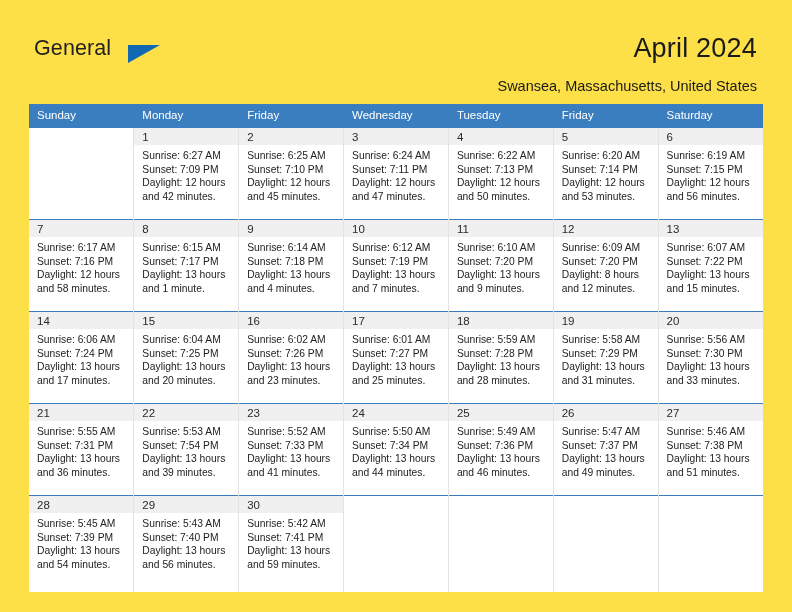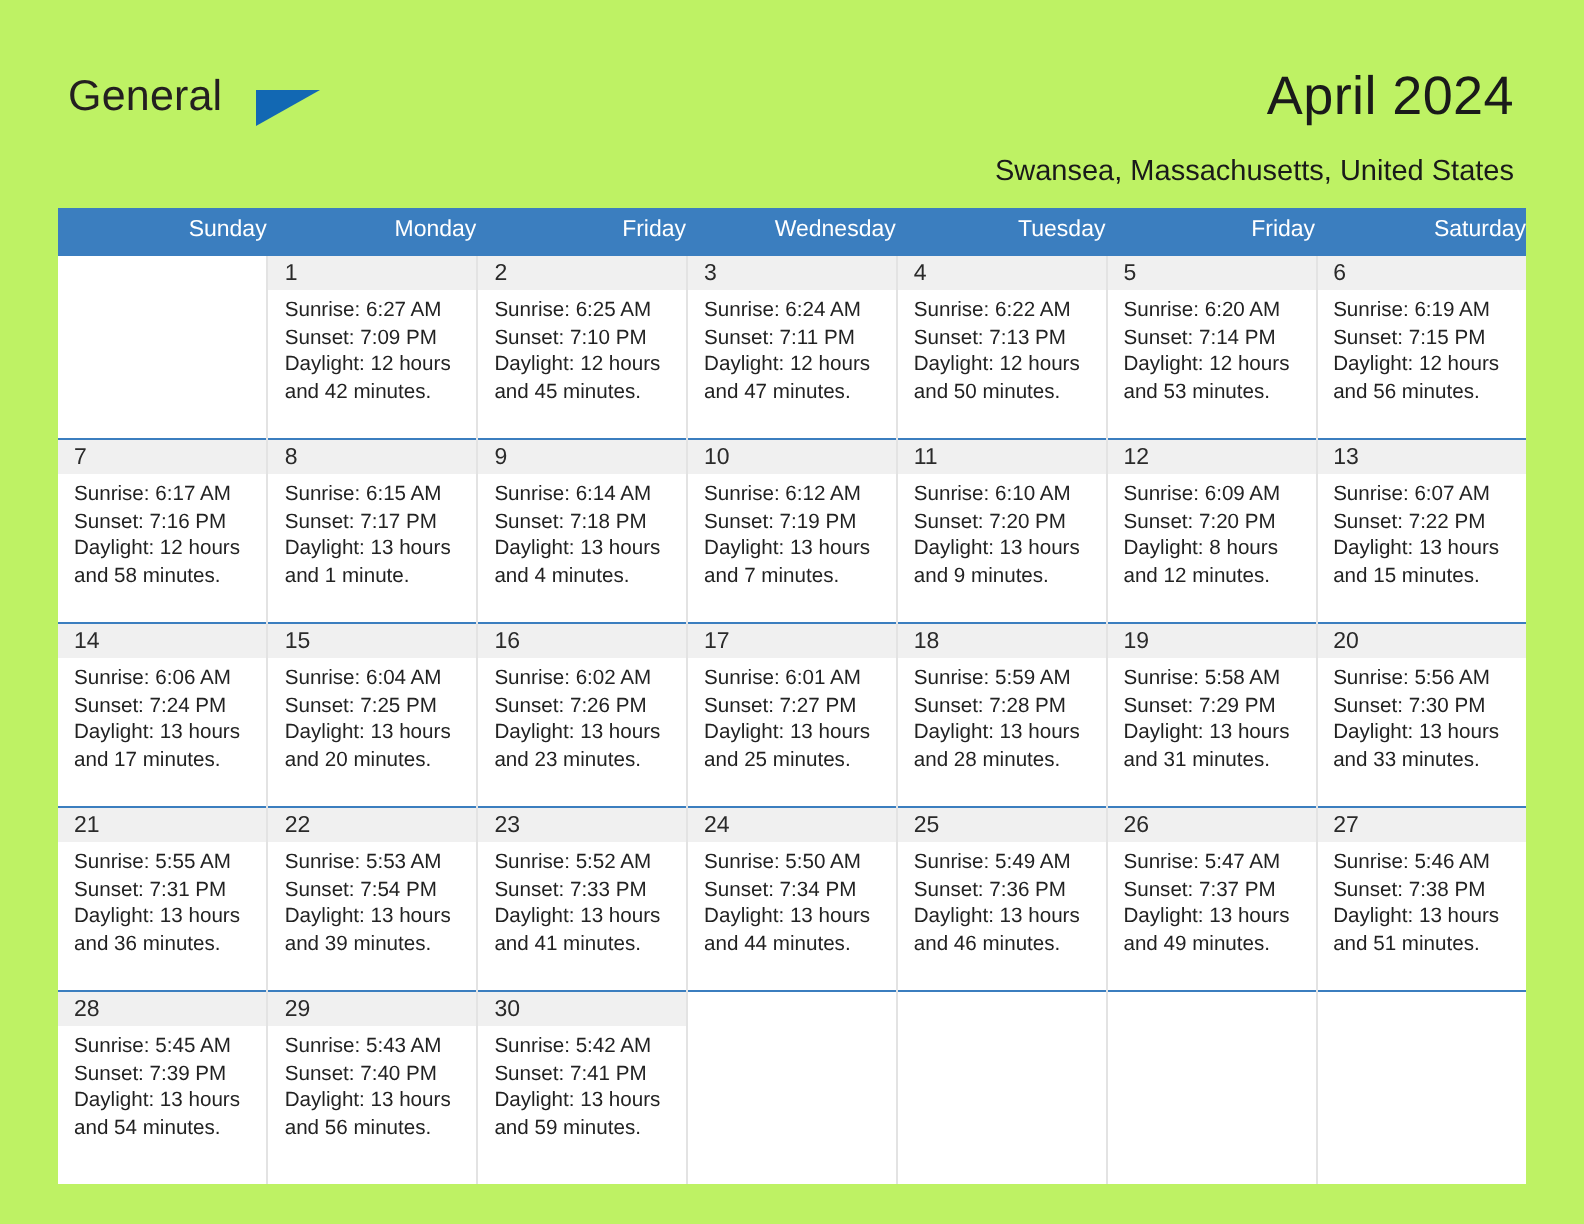--- a/index.html
+++ b/index.html
@@ -7,21 +7,21 @@
     width: 792px;
     height: 612px;
     background: #ffffff;
     font-family: "Liberation Sans", sans-serif;
     -webkit-font-smoothing: antialiased;
   }
   .page {
     position: relative;
     width: 792px;
     height: 612px;
-    background: #bef264;
+    background: #fde047;
   }
 
   
   .header {
     position: absolute;
     left: 0; top: 0;
     width: 792px;
     height: 100px;
   }
   .logo {
@@ -90,21 +90,21 @@
   table.cal {
     width: 734px;
     border-collapse: collapse;
     table-layout: fixed;
   }
   table.cal th {
     background: #3b7ebf;
     color: #ffffff;
     font-size: 11.5px;
     font-weight: normal;
-    text-align: right;
+    text-align: left;
     padding: 5px 0 6px 8px;
     height: 22px;
     border-right: 1px solid #3b7ebf;
   }
   table.cal th:last-child { border-right: none; }
 
   td.day {
     vertical-align: top;
     padding: 0;
     border-top: 1px solid #3b7ebf;

